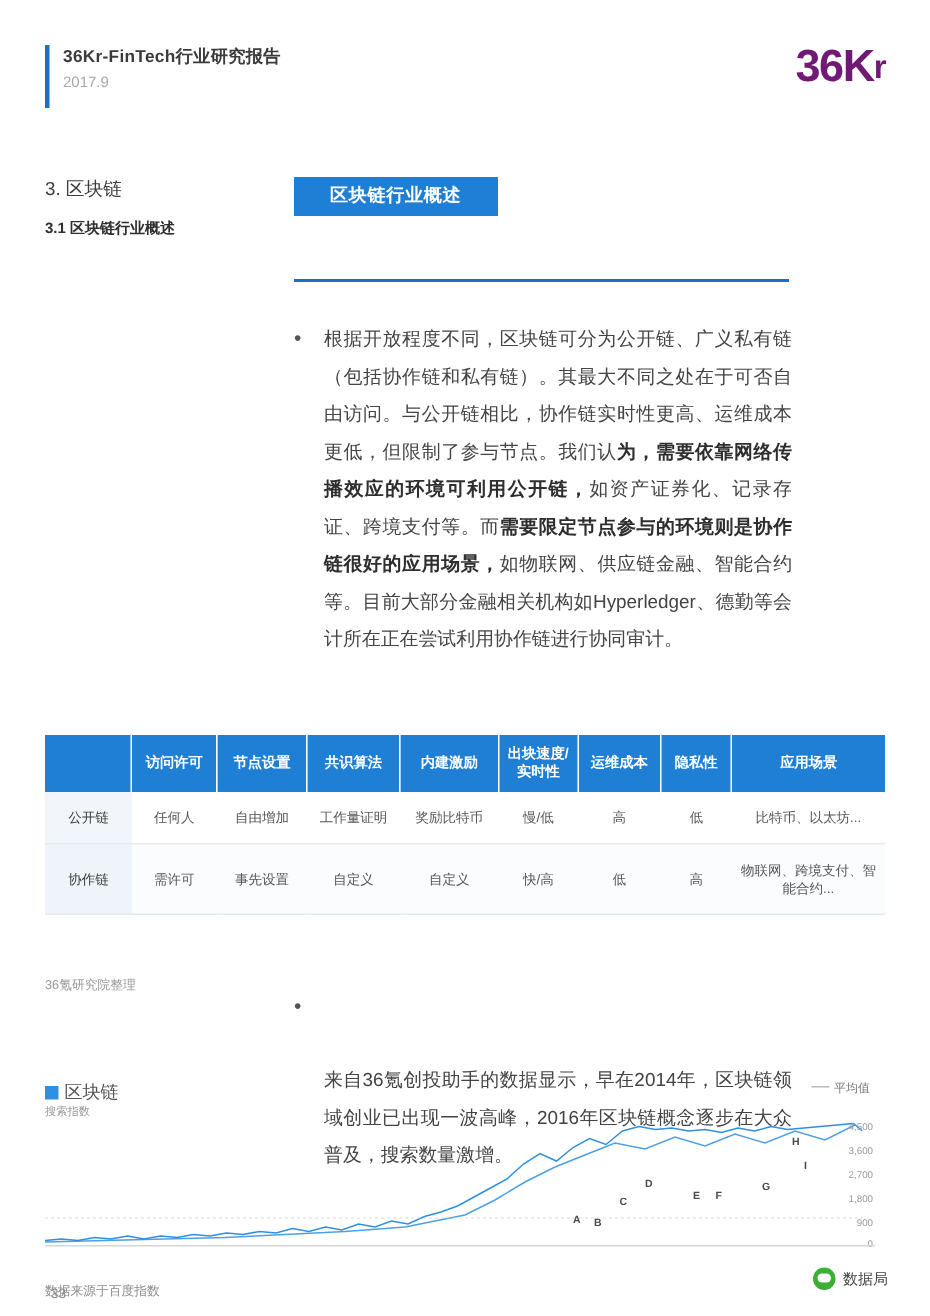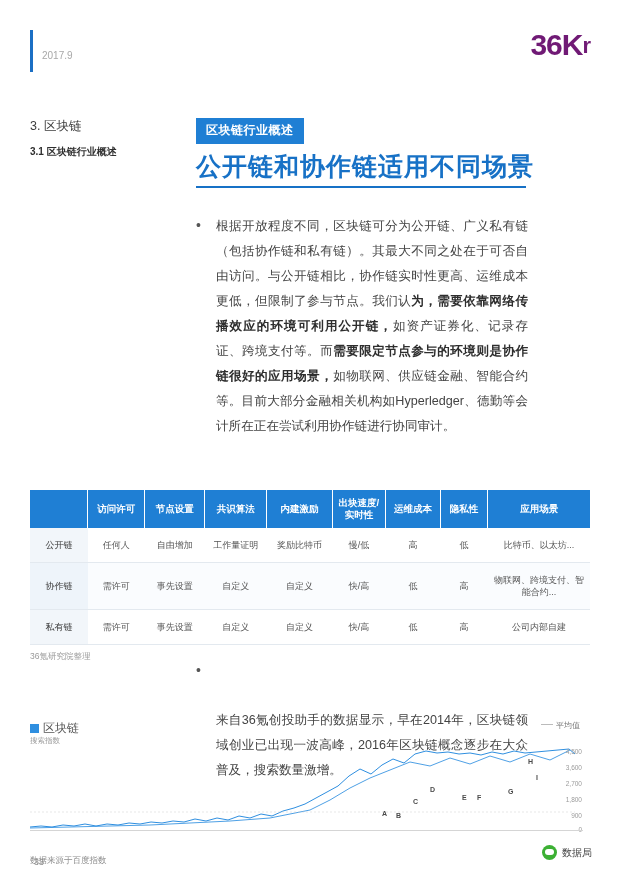--- a/index.html
+++ b/index.html
@@ -19,21 +19,21 @@
   .header-title{position:absolute;left:42px;top:8px;font-size:11.5px;font-weight:bold;color:#3b3b3b;letter-spacing:.2px;}
   .header-date{position:absolute;left:42px;top:28px;font-size:10px;color:#a8a8a8;}
   .logo{position:absolute;right:30px;top:8px;font-size:30px;font-weight:bold;color:#701a75;letter-spacing:-1px;line-height:1;}
   .logo .r{font-size:22px;position:relative;top:-2px;}
 
   
   .chapter{position:absolute;left:30px;top:118px;font-size:12.5px;color:#3c3c3c;}
   .chapter-sub{position:absolute;left:30px;top:145px;font-size:10px;font-weight:bold;color:#2f2f2f;}
 
   
-  .tag{position:absolute;left:196px;top:118px;background:#1f7fd4;color:#fff;font-size:12px;font-weight:bold;padding:4px 10px 5px;letter-spacing:.5px;}
+  .tag{position:absolute;left:196px;top:118px;background:#1f7fd4;color:#fff;font-size:12px;font-weight:bold;padding:4px 24px 5px;letter-spacing:.5px;}
   .tag-underline{position:absolute;left:196px;top:141px;width:108px;height:2px;background:#1f7fd4;}
   .main-title{position:absolute;left:196px;top:150px;font-size:25px;font-weight:bold;color:#1771c6;letter-spacing:1px;}
   .title-rule{position:absolute;left:196px;top:186px;width:330px;height:2px;background:#1771c6;}
   .bullet-dot{position:absolute;left:196px;top:218px;color:#555;font-size:14px;line-height:1;}
   .para{position:absolute;left:216px;top:214px;width:312px;font-size:12.6px;line-height:25px;color:#444;text-align:justify;}
   .para b{font-weight:bold;color:#2e2e2e;}
 
   
   .table{position:absolute;left:30px;top:490px;width:560px;border-collapse:collapse;}
   .table th{background:#1f7fd4;color:#fff;font-size:9.5px;font-weight:bold;padding:7px 2px;text-align:center;border-right:1px solid #ffffff;line-height:12px;}
@@ -71,30 +71,30 @@
   .wechat-icon:before{content:"";position:absolute;left:3px;top:4px;width:9px;height:6px;background:#fff;border-radius:3px;}
   .wechat-text{font-size:10px;color:#444;}
 </style>
 </head>
 <body>
 
 <div class="page">
 
   <div class="header">
     <div class="header-bar"></div>
+    <div class="header-title">36Kr-FinTech行业研究报告</div>
     <div class="header-date">2017.9</div>
     <div class="logo"><span>36K</span><span class="r">r</span></div>
   </div>
 
   <div class="chapter">3. 区块链</div>
   <div class="chapter-sub">3.1 区块链行业概述</div>
 
   <div class="tag">区块链行业概述</div>
   <div class="tag-underline"></div>
-  <div class="main-title">公开链和协作链适用不同场景</div>
   <div class="title-rule"></div>
 
   <div class="bullet-dot">•</div>
   <div class="para">
     <span>根据开放程度不同，区块链可分为公开链、广义私有链（包括协作链和私有链）。其最大不同之处在于可否自由访问。与公开链相比，协作链实时性更高、运维成本更低，但限制了参与节点。我们认</span><b>为，需要依靠网络传播效应的环境可利用公开链，</b><span>如资产证券化、记录存证、跨境支付等。而</span><b>需要限定节点参与的环境则是协作链很好的应用场景，</b><span>如物联网、供应链金融、智能合约等。目前大部分金融相关机构如Hyperledger、德勤等会计所在正在尝试利用协作链进行协同审计。</span>
   </div>
 
   <table class="table">
     <thead>
       <tr>
@@ -124,31 +124,20 @@
       <tr>
         <td class="rowhead">协作链</td>
         <td>需许可</td>
         <td>事先设置</td>
         <td>自定义</td>
         <td>自定义</td>
         <td>快/高</td>
         <td>低</td>
         <td>高</td>
         <td>物联网、跨境支付、智能合约...</td>
-      </tr>
-      <tr>
-        <td class="rowhead">私有链</td>
-        <td>需许可</td>
-        <td>事先设置</td>
-        <td>自定义</td>
-        <td>自定义</td>
-        <td>快/高</td>
-        <td>低</td>
-        <td>高</td>
-        <td>公司内部自建</td>
       </tr>
     </tbody>
   </table>
   <div class="table-note">36氪研究院整理</div>
 
   <div class="bullet-dot2">•</div>
   <div class="para2">来自36氪创投助手的数据显示，早在2014年，区块链领域创业已出现一波高峰，2016年区块链概念逐步在大众普及，搜索数量激增。</div>
 
   <div class="chart">
     <div class="chart-legend"><span class="legend-swatch"></span><span>区块链</span></div>

